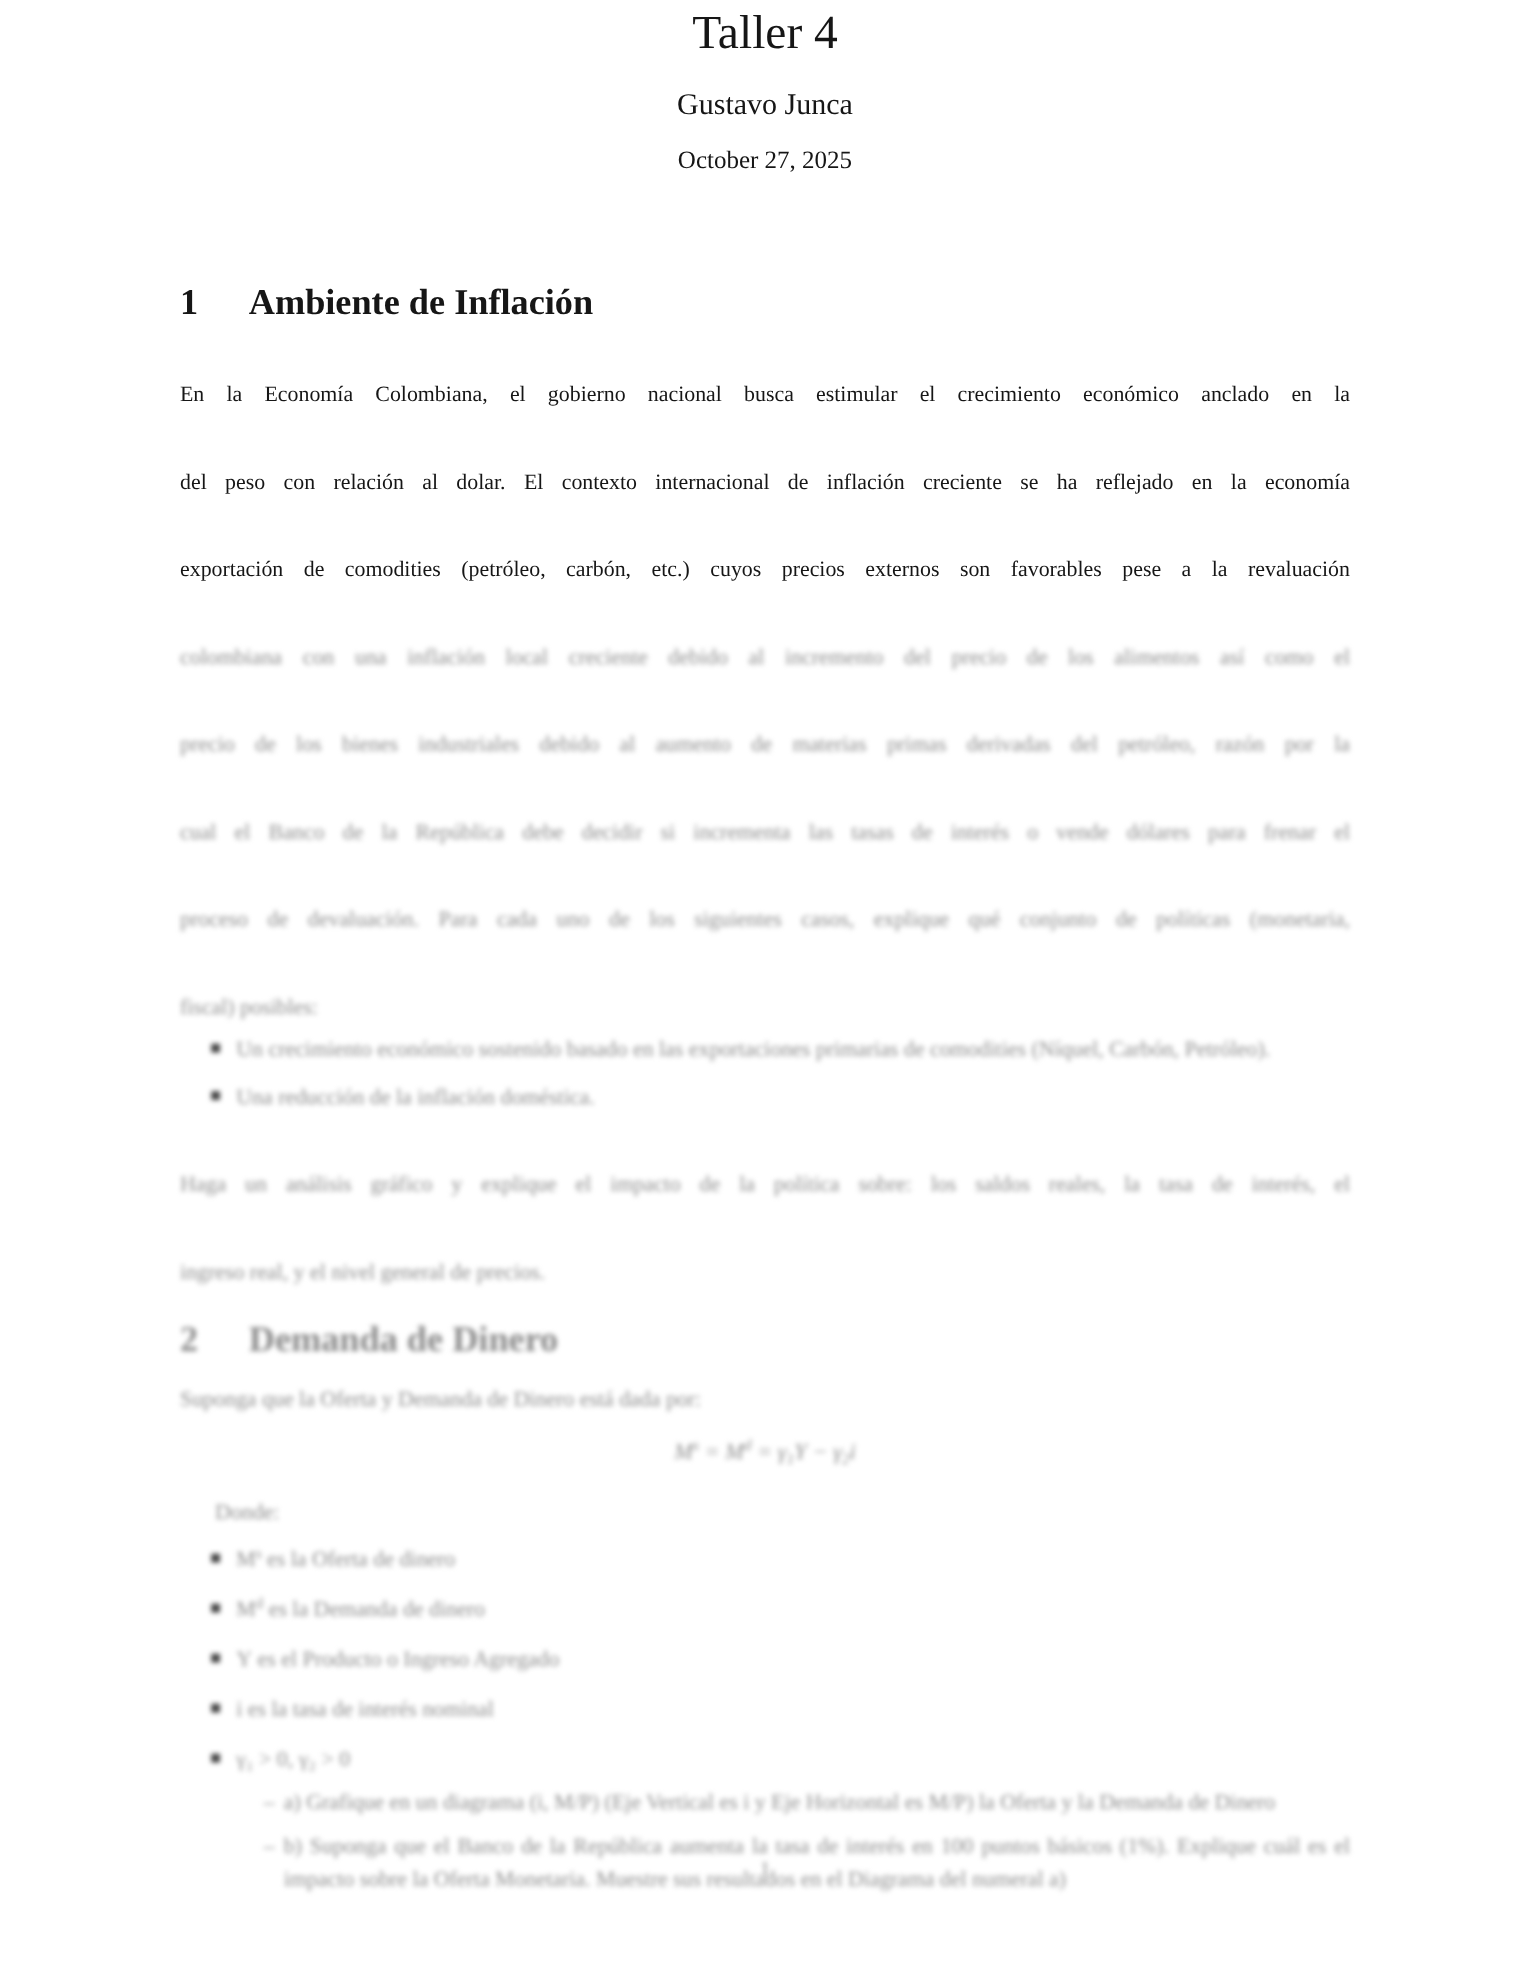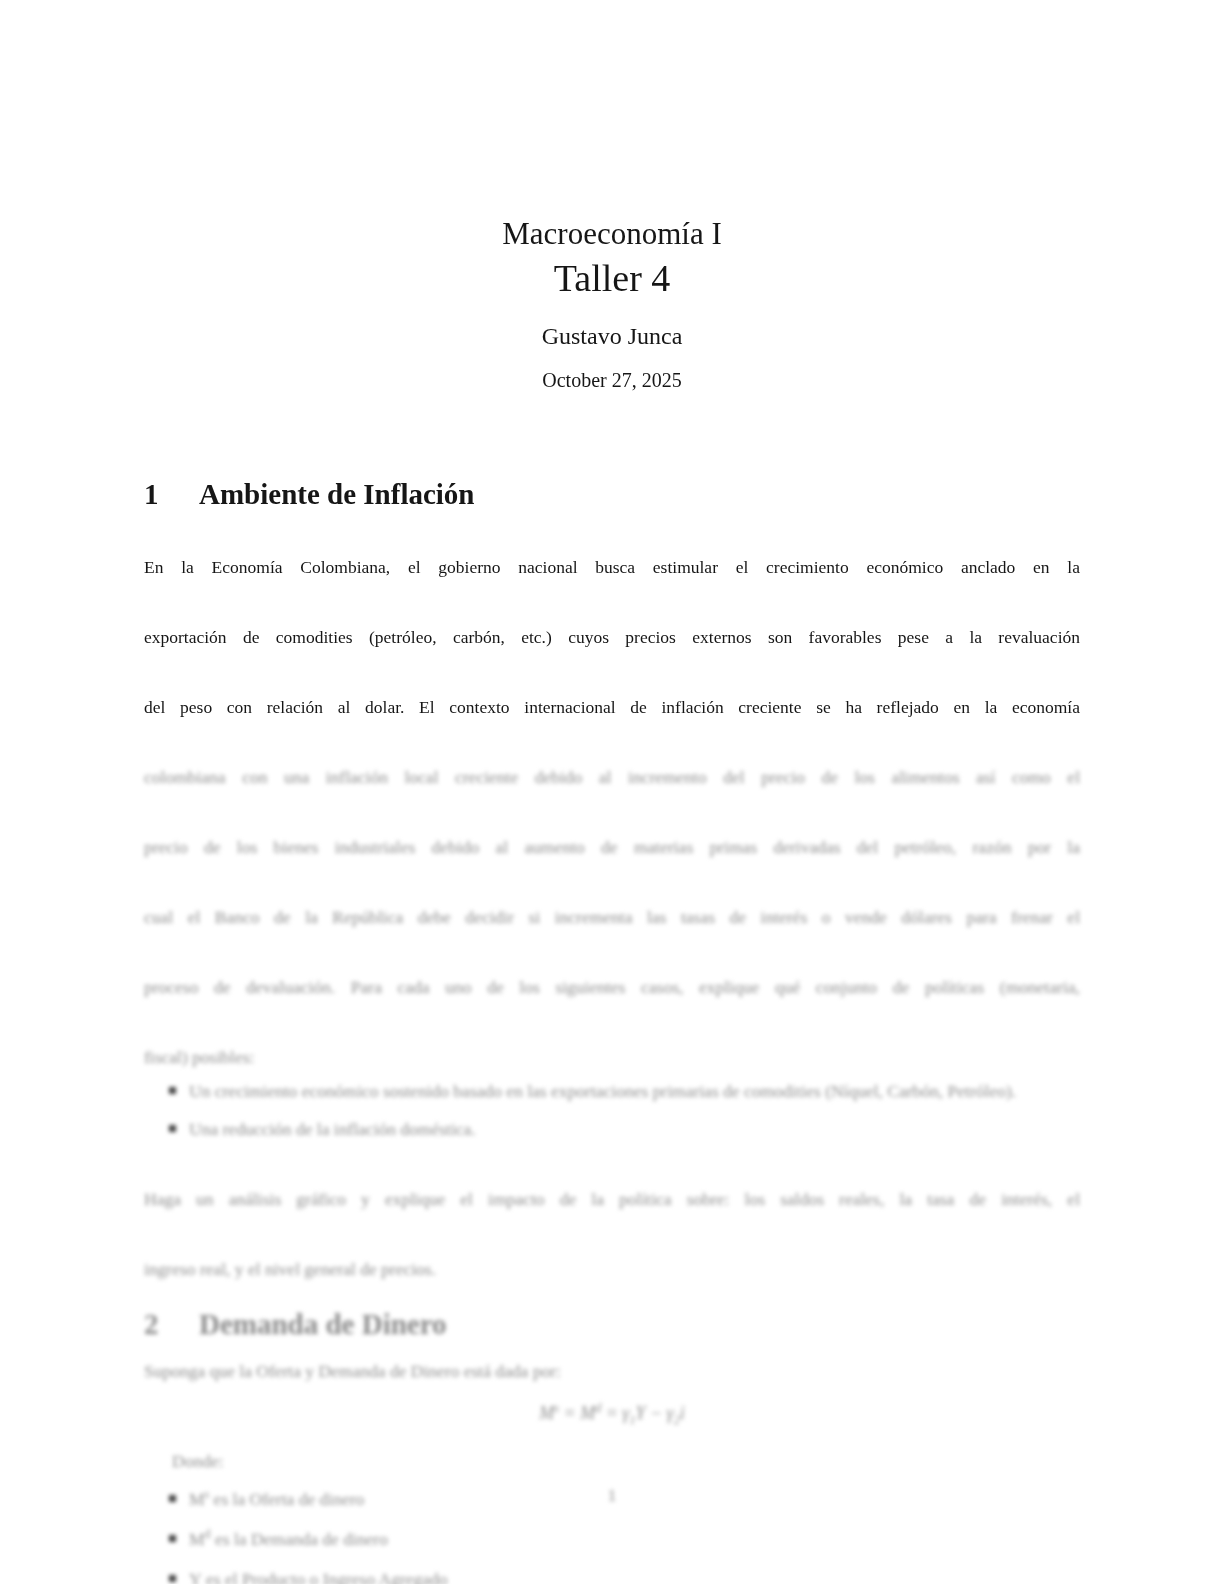--- a/index.html
+++ b/index.html
@@ -83,34 +83,33 @@
     position:absolute; top:1486px; left:0; right:0;
     text-align:center; font-size:17px;
   }
 </style>
 </head>
 <body>
 
 <div class="page">
   <div class="content">
 
-    <div class="doc-title">Macroeconomía I</div>
     <div class="doc-subtitle">Taller 4</div>
     <div class="doc-author">Gustavo Junca</div>
     <div class="doc-date">October 27, 2025</div>
 
     <div class="sec-heading h1">
       <span class="sec-num">1</span><span>Ambiente de Inflación</span>
     </div>
 
     <div class="para mt-para1">
       <div class="lines-wrap">
           <div class="pline">En la Economía Colombiana, el gobierno nacional busca estimular el crecimiento económico anclado en la</div>
+          <div class="pline">del peso con relación al dolar. El contexto internacional de inflación creciente se ha reflejado en la economía</div>
           <div class="pline">exportación de comodities (petróleo, carbón, etc.) cuyos precios externos son favorables pese a la revaluación</div>
-          <div class="pline">del peso con relación al dolar. El contexto internacional de inflación creciente se ha reflejado en la economía</div>
         </div>
       <div class="lines-wrap unjustify-last">
           <div class="pline blur">colombiana con una inflación local creciente debido al incremento del precio de los alimentos así como el</div>
           <div class="pline blur">precio de los bienes industriales debido al aumento de materias primas derivadas del petróleo, razón por la</div>
           <div class="pline blur">cual el Banco de la República debe decidir si incrementa las tasas de interés o vende dólares para frenar el</div>
           <div class="pline blur">proceso de devaluación. Para cada uno de los siguientes casos, explique qué conjunto de políticas (monetaria,</div>
           <div class="pline blur">fiscal) posibles:</div>
         </div>
     </div>
 

